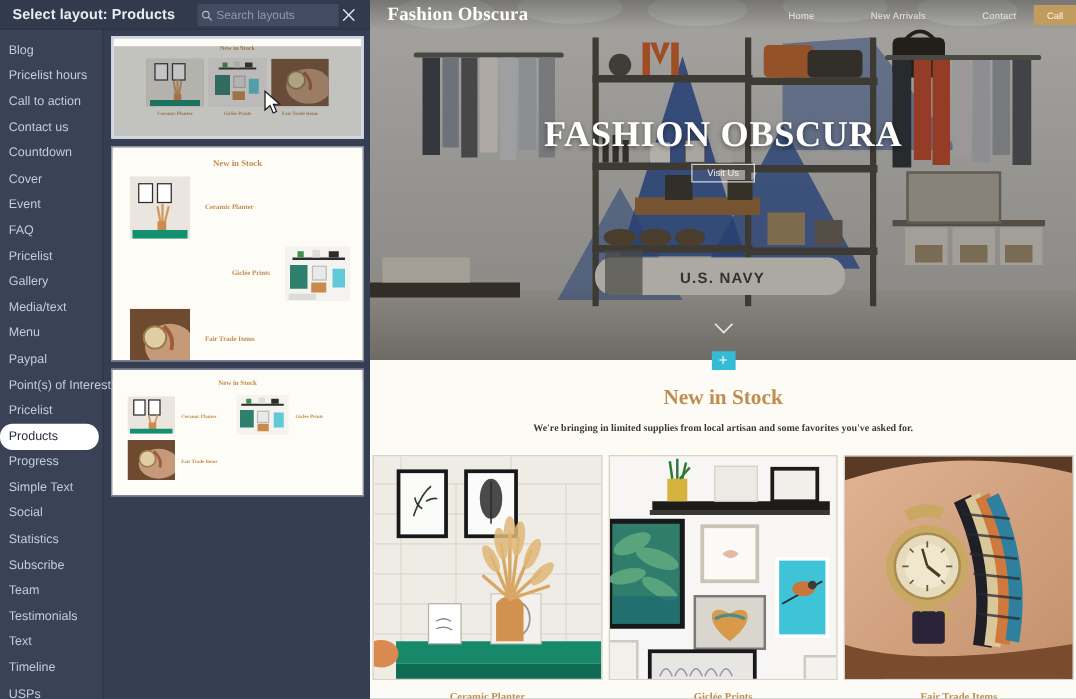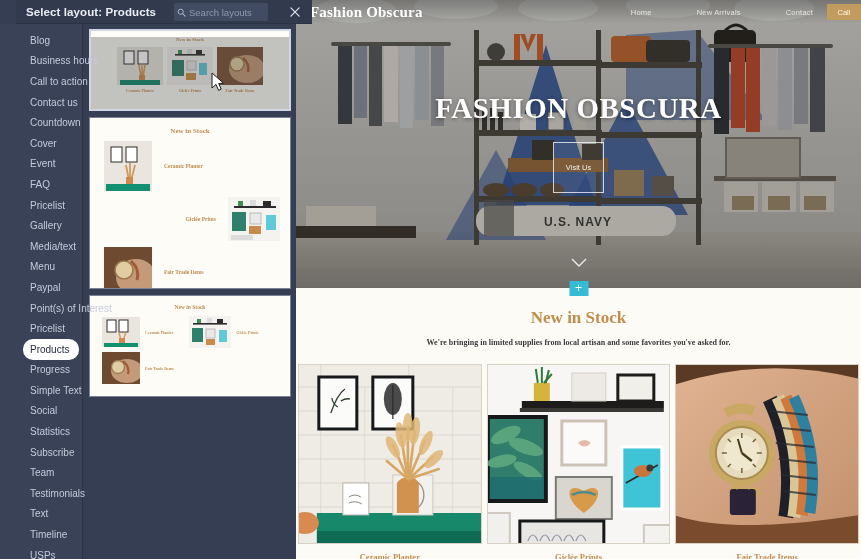--- a/index.html
+++ b/index.html
@@ -7,30 +7,30 @@
     width: 861px; height: 559px;
     overflow: hidden;
     font-family: "Liberation Sans", sans-serif;
     background: #353e52;
   }
 
   .app { position: relative; width: 861px; height: 559px; display: flex; flex-direction: column; }
 
   
   .topbar {
-    position: absolute; left: 16px; top: 0; width: 296px; height: 24px;
+    position: absolute; left: 0; top: 0; width: 296px; height: 24px;
     background: #323b4e; display: flex; align-items: center;
     border-bottom: 1px solid #2b3446; z-index: 30;
   }
   .topbar-title {
     color: #e9ecf3; font-size: 11.5px; font-weight: bold;
     padding-left: 10px; letter-spacing: 0.1px; white-space: nowrap;
   }
   .search-wrap {
-    position: absolute; left: 158px; top: 3px; width: 94px; height: 18px;
+    position: absolute; left: 158px; top: 3px; width: 113px; height: 18px;
     background: #414c63; border-radius: 2px; display: flex; align-items: center;
   }
   .search-icon { width: 14px; display:flex; align-items:center; justify-content:center; margin-left: 3px; }
   .search-input {
     flex: 1; background: transparent; border: none; outline: none;
     color: #cfd5e2; font-size: 9.5px; font-family: "Liberation Sans", sans-serif;
     padding-left: 3px;
   }
   .search-input::placeholder { color: #9099ad; }
   .close-btn {
@@ -40,21 +40,21 @@
 
   
   .sidebar {
     position: absolute; left: 0; top: 24px; width: 82px; height: 535px;
     background: #39425700; background-color: #394257; z-index: 20;
     padding-top: 6px;
   }
   .side-item {
     height: 20.6px; display: flex; align-items: center;
     padding-left: 7px; color: #c4cbdb; font-size: 10px;
-    cursor: pointer; white-space: nowrap; margin-left: 23px;
+    cursor: pointer; white-space: nowrap;
   }
   .side-item.selected {
     background: #ffffff; color: #262d3d; margin-right: 3px;
     border-radius: 10px; font-weight: normal;
   }
 
   
   .thumb-panel {
     position: absolute; left: 82px; top: 24px; width: 214px; height: 535px;
     background: #353e52; border-left: 1px solid #2c3446;
@@ -139,22 +139,22 @@
 
   .hero-center {
     position: absolute; left: 0; top: 92px; width: 100%; text-align: center; z-index: 6;
   }
   .hero-title {
     color: #ffffff; font-family: "Liberation Serif", serif; font-weight: bold;
     font-size: 29px; letter-spacing: 0.5px;
     text-shadow: 0 1px 4px rgba(0,0,0,0.45);
   }
   .hero-btn {
-    display: inline-block; margin-top: 17px; border: 1px solid rgba(255,255,255,0.75);
-    color: #f2efe9; font-size: 7.5px; padding: 20px 12px; cursor: pointer;
+    display: inline-block; margin-top: 6px; border: 1px solid rgba(255,255,255,0.75);
+    color: #f2efe9; font-size: 7.5px; padding: 2px 12px; cursor: pointer;
     background: rgba(255,255,255,0.05);
   }
   .hero-chevron {
     position: absolute; left: 50%; bottom: 20px; transform: translateX(-50%);
     z-index: 6; opacity: 0.85;
   }
 
   .plus-badge {
     position: absolute; left: 50%; top: 281px; transform: translateX(-50%);
     width: 19px; height: 15px; background: #36bbd4; color: #ffffff;
@@ -212,21 +212,21 @@
         <line x1="13.5" y1="2.5" x2="2.5" y2="13.5" stroke="#dfe3ec" stroke-width="1.6" stroke-linecap="round"></line>
       </svg>
     </div>
   </div>
 
   <div class="sidebar" id="sidebar">
       <div class="side-item">
         <span>Blog</span>
       </div>
       <div class="side-item">
-        <span>Business hours</span>
+        <span>Pricelist hours</span>
       </div>
       <div class="side-item">
         <span>Call to action</span>
       </div>
       <div class="side-item">
         <span>Contact us</span>
       </div>
       <div class="side-item">
         <span>Countdown</span>
       </div>

